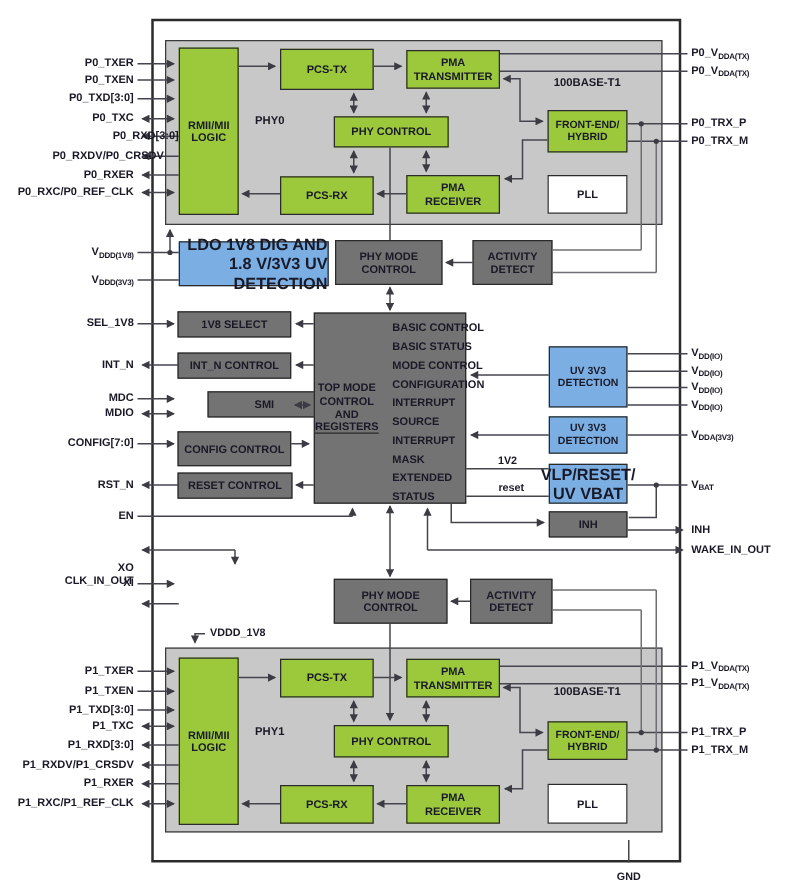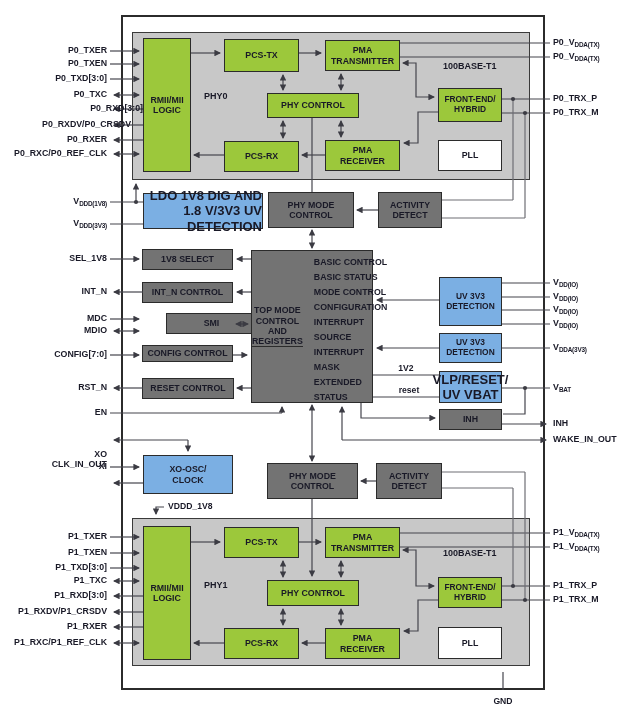--- a/index.html
+++ b/index.html
@@ -54,21 +54,21 @@
 
   <div class="blk blue z20" style="left:143px;top:193px;width:120px;height:36px;font-size:13px;text-align:right;">LDO 1V8 DIG AND
 1.8 V/3V3 UV DETECTION</div>
   <div class="blk yellow z20" style="left:268px;top:192px;width:86px;height:36px;">PHY MODE
 CONTROL</div>
   <div class="blk yellow z20" style="left:378px;top:192px;width:64px;height:36px;">ACTIVITY
 DETECT</div>
   <div class="blk yellow z20" style="left:142px;top:249px;width:91px;height:21px;">1V8 SELECT</div>
   <div class="blk yellow z20" style="left:142px;top:282px;width:91px;height:21px;">INT_N CONTROL</div>
   <div class="blk yellow z20" style="left:142px;top:313px;width:91px;height:21px;margin-left:24px;">SMI</div>
-  <div class="blk yellow z20" style="left:142px;top:345px;width:91px;height:17px;">CONFIG CONTROL</div>
+  <div class="blk yellow z20" style="left:142px;top:345px;width:91px;height:28px;">CONFIG CONTROL</div>
   <div class="blk yellow z20" style="left:142px;top:378px;width:92px;height:21px;">RESET CONTROL</div>
 
   <div class="blk yellow z20 tmwrap" style="left:251px;top:250px;width:122px;height:153px;">
     <div class="tm-title">TOP MODE CONTROL
 AND REGISTERS</div>
     <div class="tm-list">BASIC CONTROL
 BASIC STATUS
 MODE CONTROL
 CONFIGURATION
 INTERRUPT SOURCE
@@ -76,22 +76,20 @@
 EXTENDED STATUS</div>
   </div>
 
   <div class="blk blue z20" style="left:439px;top:277px;width:63px;height:49px;font-size:8.4px;">UV 3V3
 DETECTION</div>
   <div class="blk blue z20" style="left:439px;top:333px;width:63px;height:30px;font-size:8.4px;">UV 3V3
 DETECTION</div>
   <div class="blk blue z20" style="left:439px;top:371px;width:63px;height:32px;font-size:13px;">VLP/RESET/
 UV VBAT</div>
   <div class="blk yellow z20" style="left:439px;top:409px;width:63px;height:21px;">INH</div>
-  <div class="blk blue z20" style="left:143px;top:455px;width:90px;height:39px;">XO-OSC/
-CLOCK</div>
   <div class="blk yellow z20" style="left:267px;top:463px;width:91px;height:36px;">PHY MODE
 CONTROL</div>
   <div class="blk yellow z20" style="left:376px;top:463px;width:66px;height:36px;">ACTIVITY
 DETECT</div>
 
   <div class="blk green z20" style="left:143px;top:526px;width:48px;height:134px;">RMII/MII
 LOGIC</div>
   <div class="blk green z20" style="left:224px;top:527px;width:75px;height:31px;">PCS-TX</div>
   <div class="blk green z20" style="left:325px;top:527px;width:75px;height:31px;">PMA
 TRANSMITTER</div>

